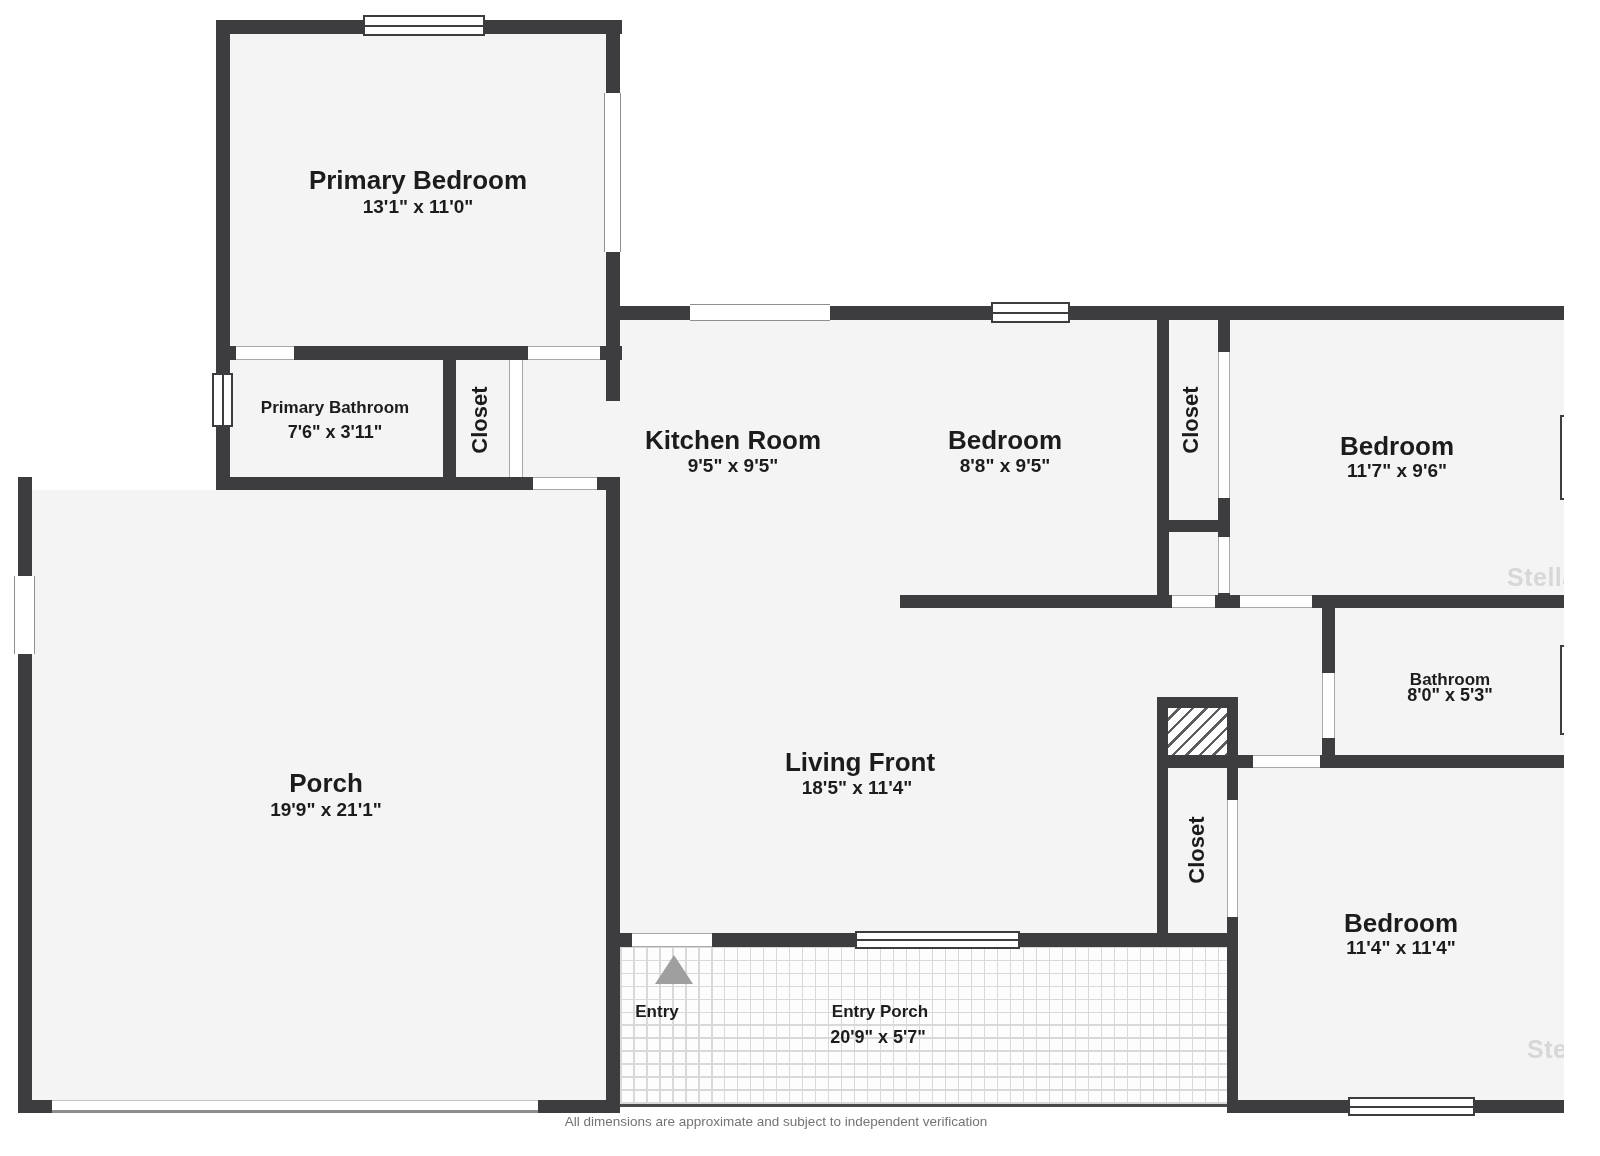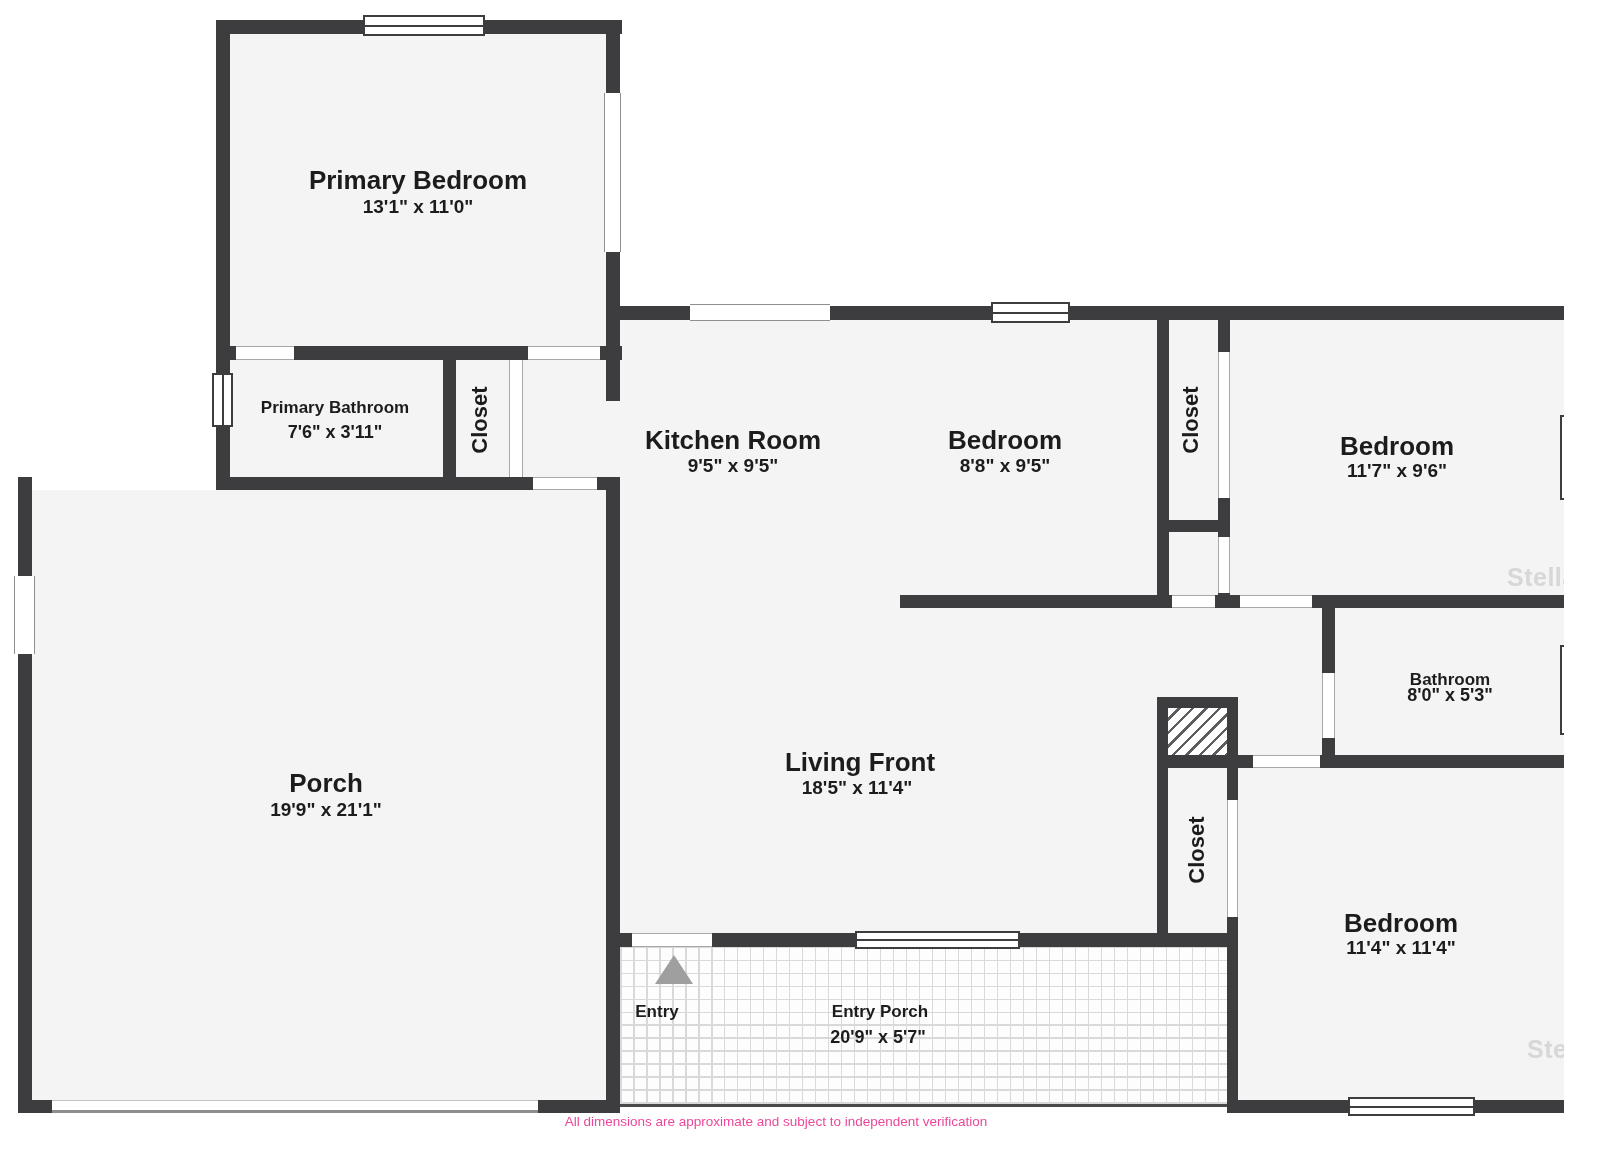--- a/index.html
+++ b/index.html
@@ -30,21 +30,21 @@
   .hatch{position:absolute;background:repeating-linear-gradient(135deg,#ffffff 0 7px,#5d5d5f 7px 9.5px);}
   
   .lbl{position:absolute;transform:translate(-50%,-50%);white-space:nowrap;color:#1c1c1c;font-weight:700;text-align:center;}
   .room-name{font-size:26px;}
   .room-dims{font-size:19px;}
   .small-name{font-size:17px;}
   .small-dims{font-size:18px;}
   .closet-lbl{position:absolute;transform:translate(-50%,-50%) rotate(-90deg);white-space:nowrap;color:#1c1c1c;font-weight:700;font-size:22px;}
   .tri{position:absolute;width:0;height:0;border-left:19px solid transparent;border-right:19px solid transparent;border-bottom:29px solid #9f9f9f;}
   .watermark{position:absolute;white-space:nowrap;font-size:25px;font-weight:700;color:rgba(180,180,182,0.45);letter-spacing:0.5px;}
-  .footer{position:absolute;transform:translateX(-50%);white-space:nowrap;font-size:13.5px;color:#ec4899;}
+  .footer{position:absolute;transform:translateX(-50%);white-space:nowrap;font-size:13.5px;color:#737373;}
 </style>
 </head>
 <body>
 
 <div id="plan">
 
   <div class="floor" style="left:230px;top:34px;width:378px;height:312px;"></div>
   <div class="floor" style="left:230px;top:360px;width:376px;height:117px;"></div>
   <div class="floor" style="left:32px;top:490px;width:574px;height:610px;"></div>
   <div class="floor" style="left:620px;top:320px;width:946px;height:613px;"></div>

